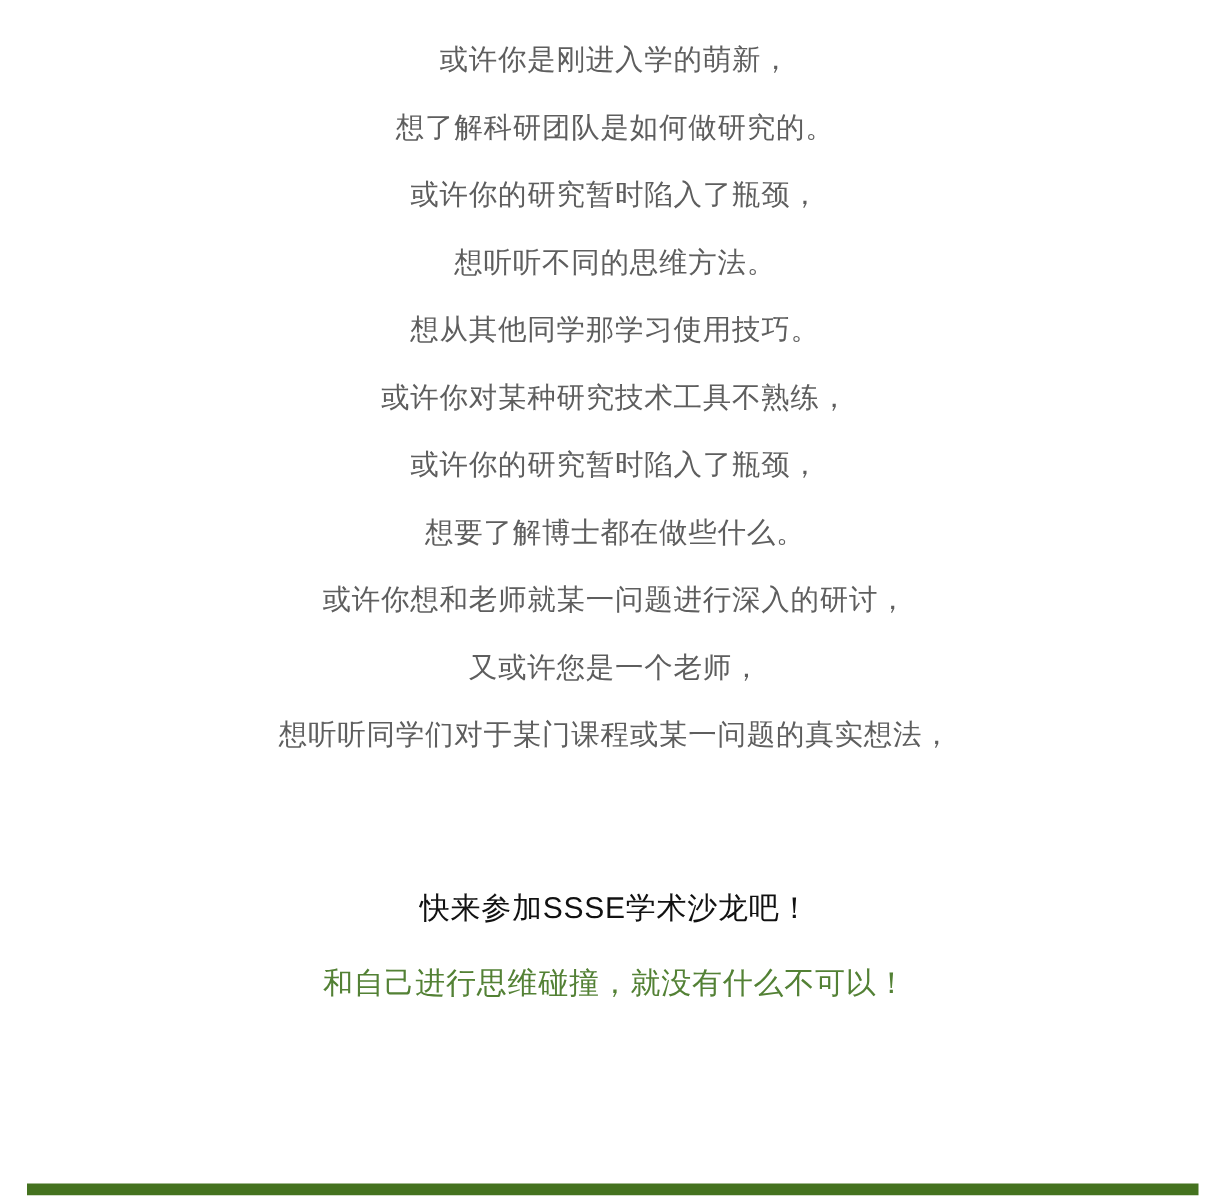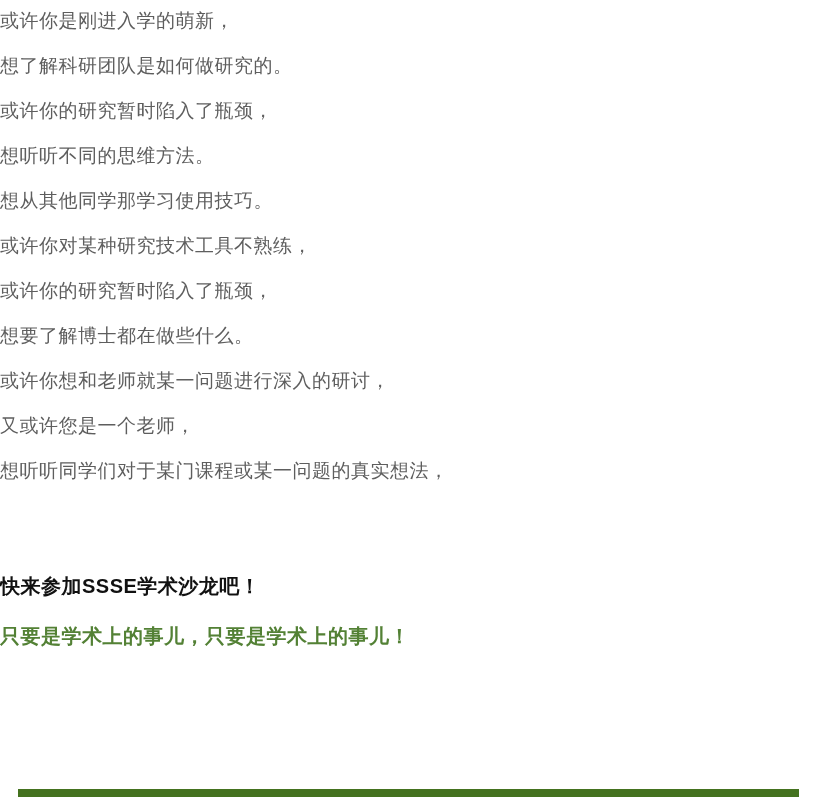--- a/index.html
+++ b/index.html
@@ -9,36 +9,38 @@
   body {
     width: 820px;
     height: 797px;
     background: #ffffff;
     position: relative;
     overflow: hidden;
     font-family: "Liberation Sans", "DejaVu Sans", sans-serif;
   }
   .article {
     padding-top: 8px;
+    text-align: center;
+    margin-top: 20px;
   }
   .body-line {
     margin: 0 0 20px 0;
     font-size: 19px;
     line-height: 25px;
     color: #5e5e5e;
     letter-spacing: 0.5px;
   }
   .section-spacer {
     height: 70px;
   }
   .hl {
     margin: 0 0 23px 0;
     font-size: 20px;
     line-height: 27px;
-    font-weight: bold;
+    font-weight: normal;
     letter-spacing: 0.5px;
   }
   .hl-black {
     color: #111111;
   }
   .hl-green {
     color: #538135;
   }
   .bottom-bar {
     position: absolute;
@@ -61,16 +63,16 @@
   <p class="body-line">或许你对某种研究技术工具不熟练，</p>
   <p class="body-line">或许你的研究暂时陷入了瓶颈，</p>
   <p class="body-line">想要了解博士都在做些什么。</p>
   <p class="body-line">或许你想和老师就某一问题进行深入的研讨，</p>
   <p class="body-line">又或许您是一个老师，</p>
   <p class="body-line">想听听同学们对于某门课程或某一问题的真实想法，</p>
 
   <div class="section-spacer"></div>
 
   <p class="hl hl-black">快来参加SSSE学术沙龙吧！</p>
-  <p class="hl hl-green">只要是学术上的事儿，只要是学术上的事儿！</p>
+  <p class="hl hl-green">和自己进行思维碰撞，就没有什么不可以！</p>
 </div>
 
 <div class="bottom-bar"></div>
 
 </body></html>

